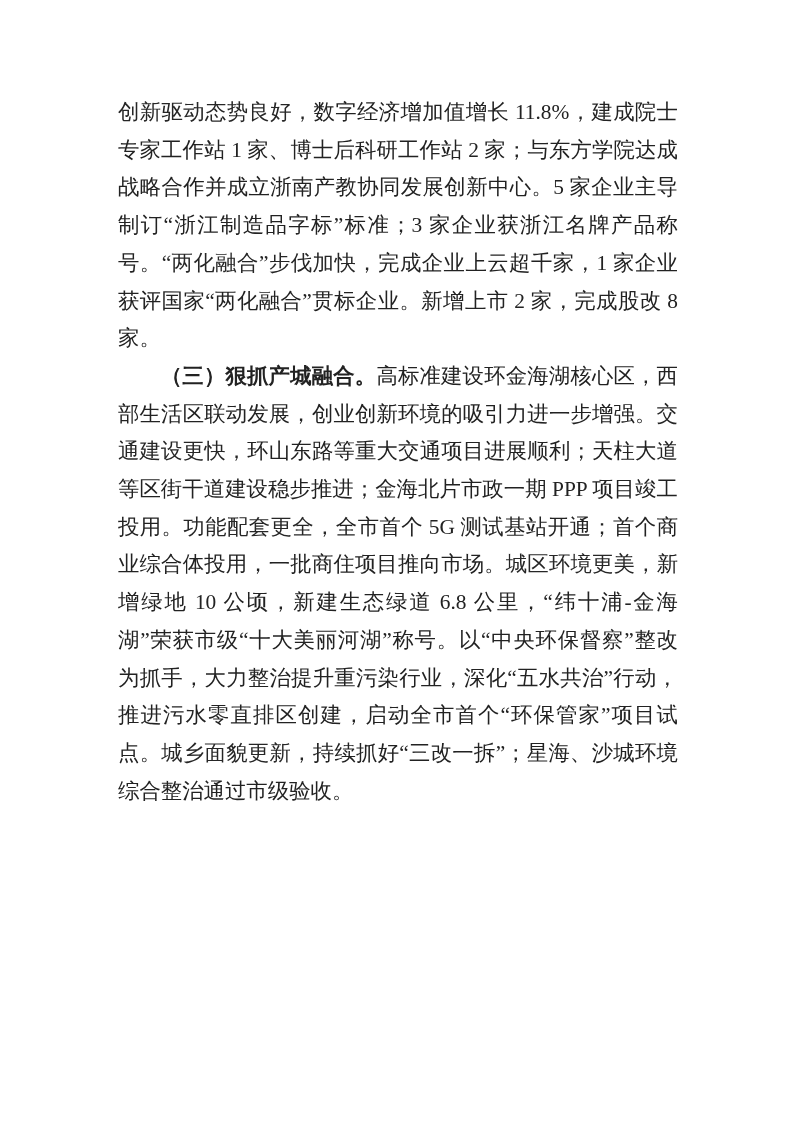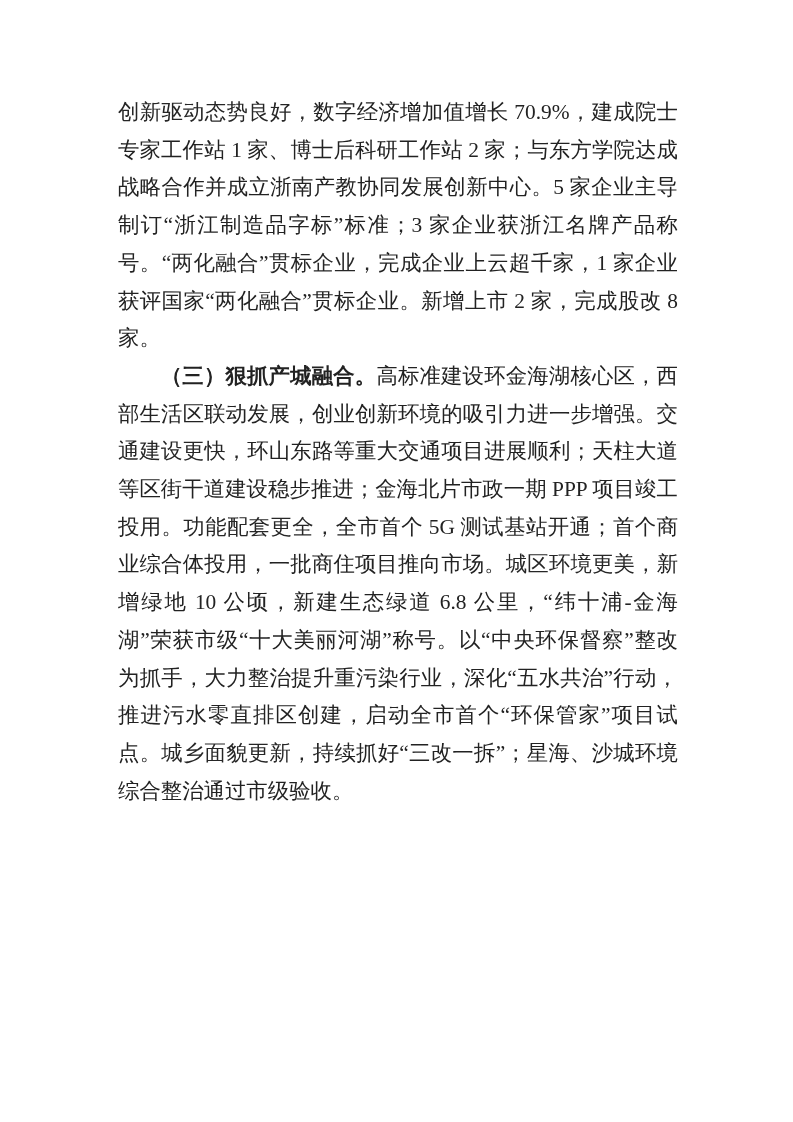--- a/index.html
+++ b/index.html
@@ -45,21 +45,21 @@
     margin-top: 16px;
   }
 </style>
 </head>
 <body>
 
 <div class="page">
   <div class="text-block">
 
     <p class="para">
-      <span class="kai">创新驱动态势良好，</span><span>数字经济增加值增长 70.9%，建成院士专家工作站 1 家、博士后科研工作站 2 家；与东方学院达成战略合作并成立浙南产教协同发展创新中心。5 家企业主导制订“浙江制造品字标”标准；3 家企业获浙江名牌产品称号。</span><span class="kai">“两化融合”贯标企业，</span><span>完成企业上云超千家，1 家企业获评国家“两化融合”贯标企业。新增上市 2 家，完成股改 8 家。</span>
+      <span class="kai">创新驱动态势良好，</span><span>数字经济增加值增长 11.8%，建成院士专家工作站 1 家、博士后科研工作站 2 家；与东方学院达成战略合作并成立浙南产教协同发展创新中心。5 家企业主导制订“浙江制造品字标”标准；3 家企业获浙江名牌产品称号。</span><span class="kai">“两化融合”步伐加快，</span><span>完成企业上云超千家，1 家企业获评国家“两化融合”贯标企业。新增上市 2 家，完成股改 8 家。</span>
     </p>
 
     <p class="para indent">
       <span class="head">（三）狠抓产城融合。</span><span>高标准建设环金海湖核心区，西部生活区联动发展，创业创新环境的吸引力进一步增强。</span><span class="kai">交通建设更快，</span><span>环山东路等重大交通项目进展顺利；天柱大道等区街干道建设稳步推进；金海北片市政一期 PPP 项目竣工投用。</span><span class="kai">功能配套更全，</span><span>全市首个 5G 测试基站开通；首个商业综合体投用，一批商住项目推向市场。</span><span class="kai">城区环境更美，</span><span>新增绿地 10 公顷，新建生态绿道 6.8 公里，“纬十浦-金海湖”荣获市级“十大美丽河湖”称号。以“中央环保督察”整改为抓手，大力整治提升重污染行业，深化“五水共治”行动，推进污水零直排区创建，启动全市首个“环保管家”项目试点。</span><span class="kai">城乡面貌更新，</span><span>持续抓好“三改一拆”；星海、沙城环境综合整治通过市级验收。</span>
     </p>
 
 
   </div>
 </div>
 

